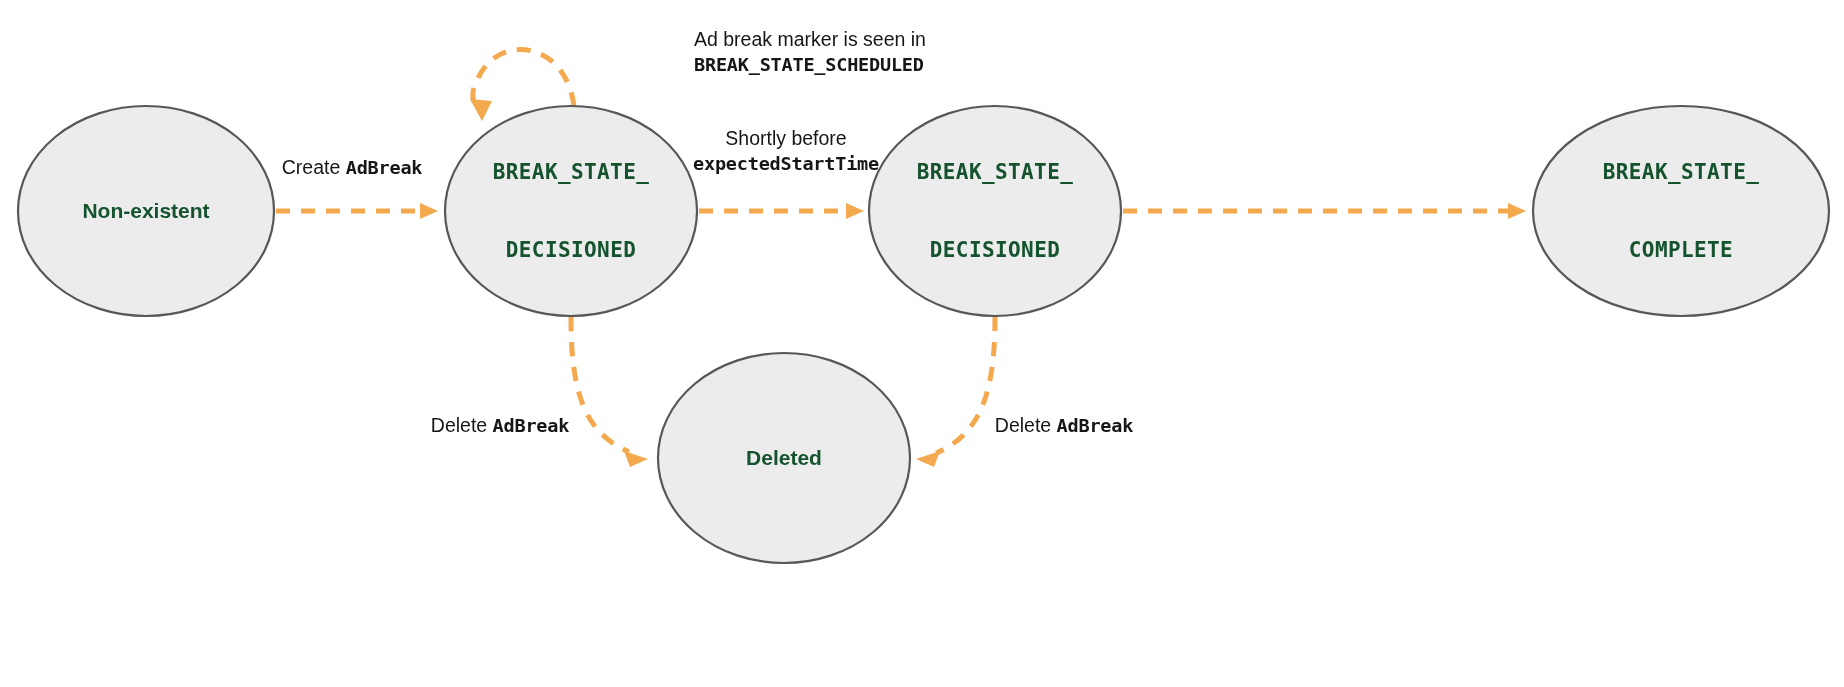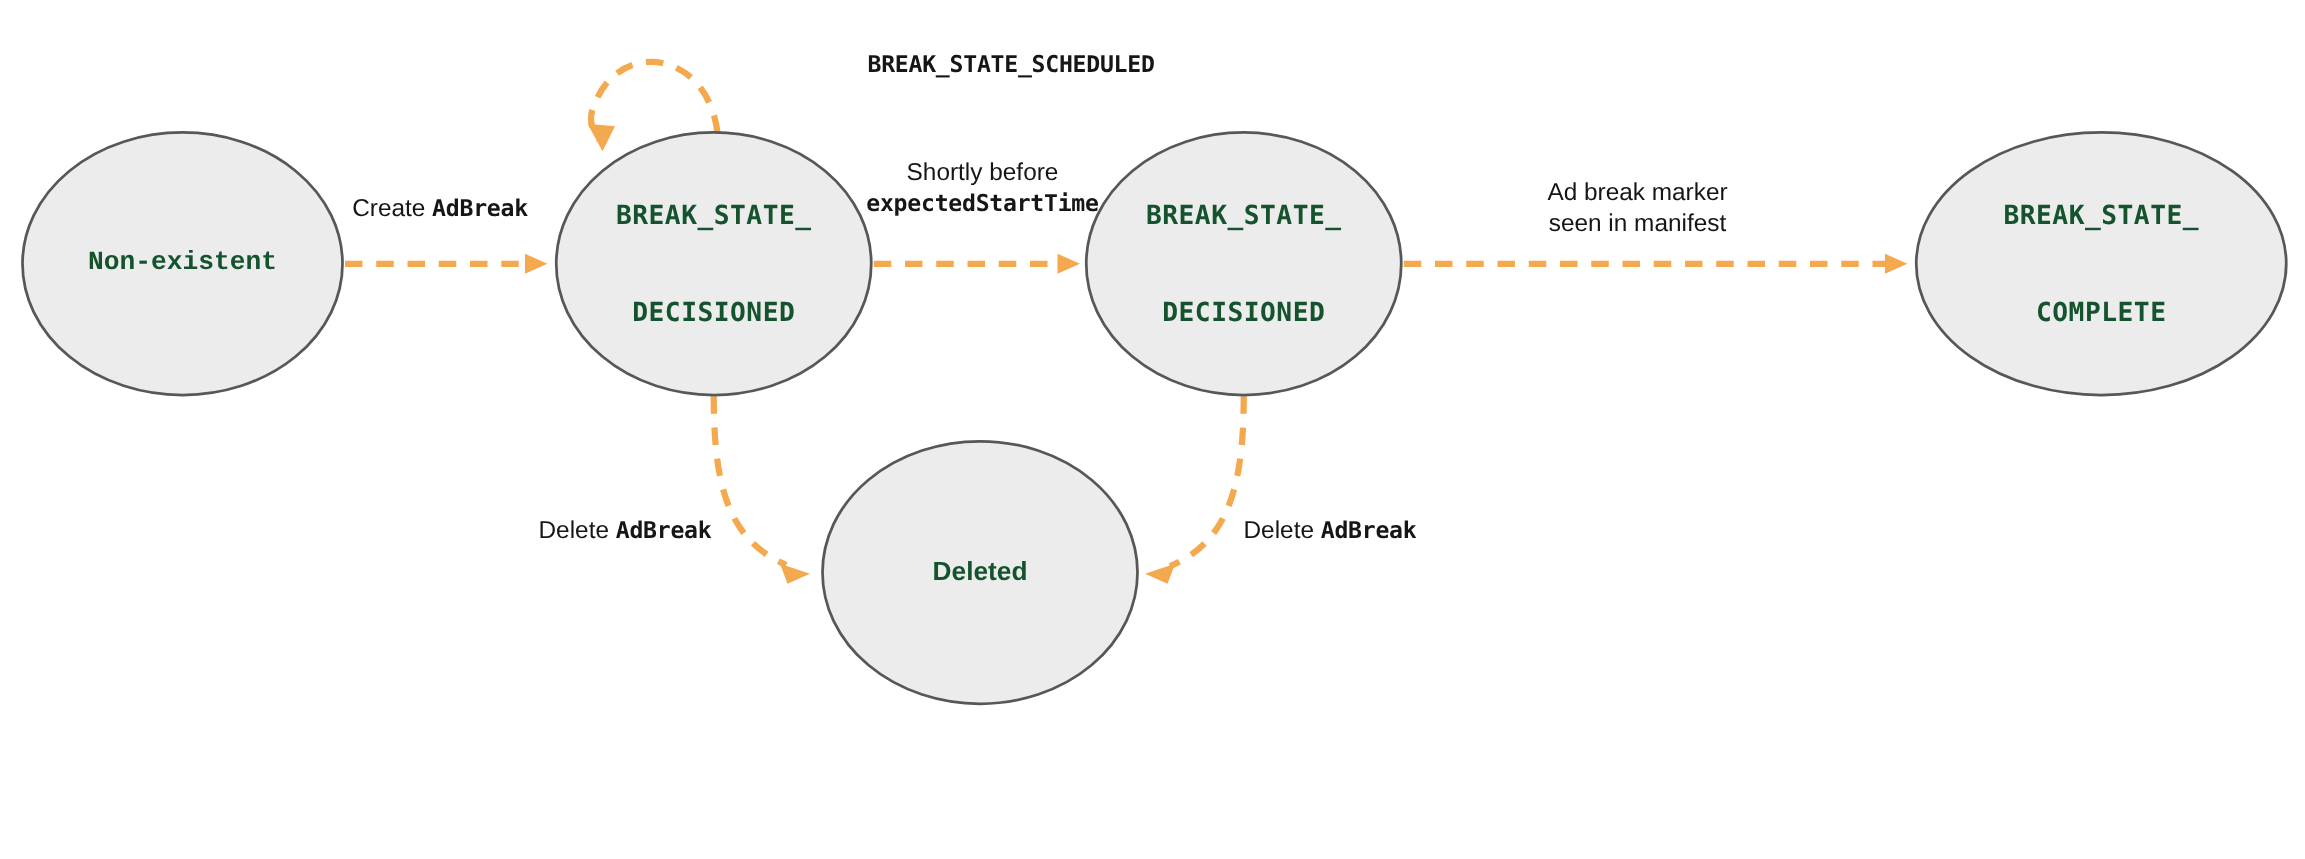--- a/index.html
+++ b/index.html
@@ -112,21 +112,21 @@
       <polygon class="arrow-head" points="916,459 940,451 934,467"></polygon>
     </g>
 
     <ellipse class="node-ellipse" cx="146" cy="211" rx="128" ry="105"></ellipse>
     <ellipse class="node-ellipse" cx="571" cy="211" rx="126" ry="105"></ellipse>
     <ellipse class="node-ellipse" cx="995" cy="211" rx="126" ry="105"></ellipse>
     <ellipse class="node-ellipse" cx="1681" cy="211" rx="148" ry="105"></ellipse>
     <ellipse class="node-ellipse" cx="784" cy="458" rx="126" ry="105"></ellipse>
   </svg>
 
-  <div class="node-label plain" style="left:146px; top:211px;font-family:Liberation Mono, monospace;">
+  <div class="node-label plain" style="left:146px; top:211px;">
     <div>Non-existent</div>
   </div>
 
   <div class="node-label" style="left:571px; top:211px;">
     <div>BREAK_STATE_</div>
     <div>DECISIONED</div>
   </div>
 
   <div class="node-label" style="left:995px; top:211px;">
     <div>BREAK_STATE_</div>
@@ -145,37 +145,32 @@
   <div class="edge-label" style="left:352px; top:167px;">
     <div class="lines">
       <div>
         <span>Create </span><span class="mono">AdBreak</span>
       </div>
     </div>
   </div>
 
   <div class="edge-label" style="left:694px; top:52px; text-align:left; transform:translate(0,-50%);">
     <div class="lines">
+      <div>Ad break marker is seen in</div>
       <div class="mono">BREAK_STATE_SCHEDULED</div>
     </div>
   </div>
 
   <div class="edge-label" style="left:786px; top:151px;">
     <div class="lines">
       <div>Shortly before</div>
       <div class="mono">expectedStartTime</div>
     </div>
   </div>
 
-  <div class="edge-label" style="left:1310px; top:167px;">
-    <div class="lines">
-      <div>Ad break marker</div>
-      <div>seen in manifest</div>
-    </div>
-  </div>
 
   <div class="edge-label" style="left:500px; top:425px;">
     <div class="lines">
       <div>
         <span>Delete </span><span class="mono">AdBreak</span>
       </div>
     </div>
   </div>
 
   <div class="edge-label" style="left:1064px; top:425px;">

